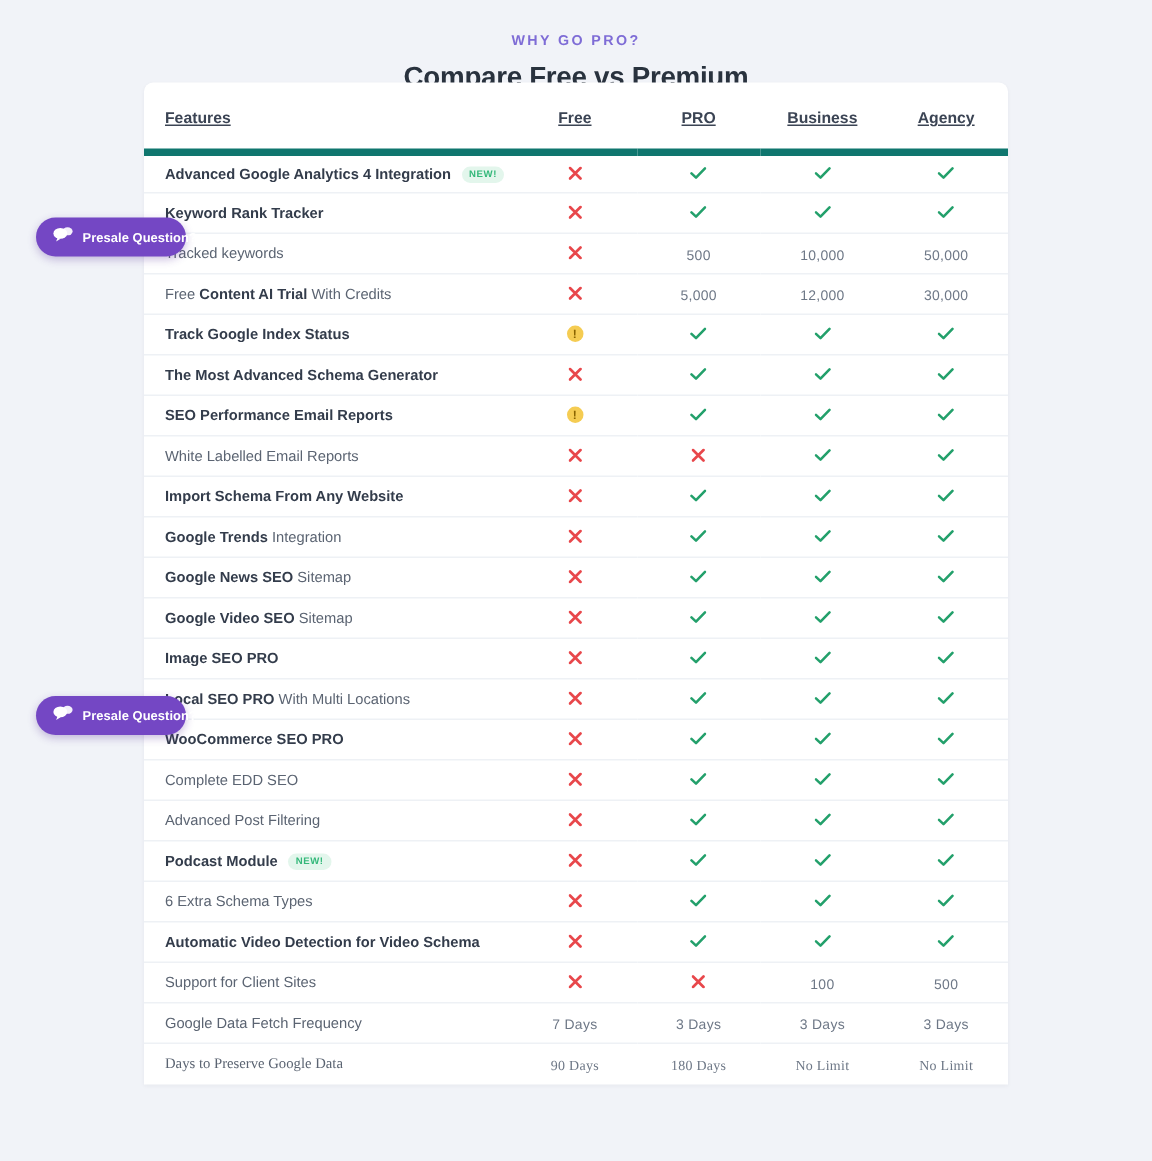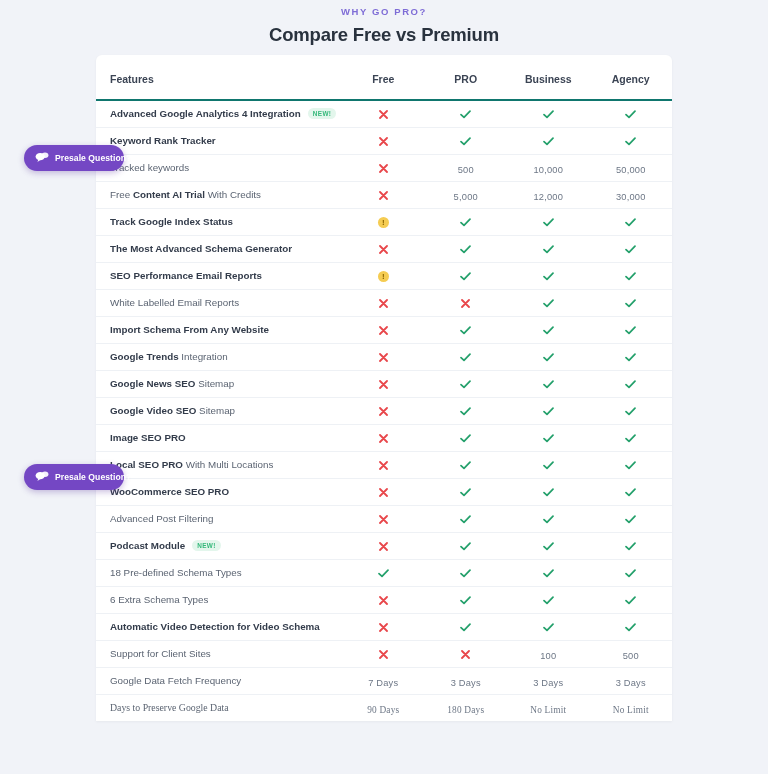--- a/index.html
+++ b/index.html
@@ -12,21 +12,21 @@
 
   body {
     background: #f1f3f8;
     font-family: "Liberation Sans", sans-serif;
     -webkit-font-smoothing: antialiased;
     position: relative;
   }
 
   
   .page-head {
-    padding-top: 5px;
+    padding-top: 21px;
     text-align: center;
   }
   .eyebrow {
     font-size: 9.5px;
     letter-spacing: 1.6px;
     font-weight: 600;
     color: #7e6cd6;
     text-transform: uppercase;
     line-height: 14px;
   }
@@ -59,22 +59,23 @@
 
   table.compare col.c-feature { width: 246px; }
   table.compare col.c-plan    { width: 82.5px; }
 
   thead th {
     font-size: 10.5px;
     font-weight: 700;
     color: #3b4454;
     padding: 17px 0 13px 0;
     text-align: center;
-    border-bottom: 2px solid #0f766e;
+    border-bottom: 5px solid #0f766e;
     line-height: 14px;
+    text-decoration: underline;
   }
   thead th.feature-head {
     text-align: left;
     padding-left: 14px;
   }
 
   tbody td {
     border-bottom: 1px solid #eef1f5;
     height: 27px;
     padding: 0;
@@ -391,53 +392,53 @@
                 <path d="M1 4.6 L4 7.4 L10 1.2" stroke="#23a06b" stroke-width="1.7" fill="none" stroke-linecap="round" stroke-linejoin="round"></path>
               </svg></span></td>
           <td><span class="mark check"><svg width="11" height="9" viewBox="0 0 11 9">
                 <path d="M1 4.6 L4 7.4 L10 1.2" stroke="#23a06b" stroke-width="1.7" fill="none" stroke-linecap="round" stroke-linejoin="round"></path>
               </svg></span></td>
           <td><span class="mark check"><svg width="11" height="9" viewBox="0 0 11 9">
                 <path d="M1 4.6 L4 7.4 L10 1.2" stroke="#23a06b" stroke-width="1.7" fill="none" stroke-linecap="round" stroke-linejoin="round"></path>
               </svg></span></td>
         </tr>
         <tr>
+          <td class="feature"><span>Complete EDD SEO</span></td>
+          <td><span class="mark cross"><svg width="9" height="9" viewBox="0 0 9 9">
+                <path d="M1 1 L8 8 M8 1 L1 8" stroke="#e8474b" stroke-width="1.8" stroke-linecap="round"></path>
+              </svg></span></td>
+          <td><span class="mark check"><svg width="11" height="9" viewBox="0 0 11 9">
+                <path d="M1 4.6 L4 7.4 L10 1.2" stroke="#23a06b" stroke-width="1.7" fill="none" stroke-linecap="round" stroke-linejoin="round"></path>
+              </svg></span></td>
+          <td><span class="mark check"><svg width="11" height="9" viewBox="0 0 11 9">
+                <path d="M1 4.6 L4 7.4 L10 1.2" stroke="#23a06b" stroke-width="1.7" fill="none" stroke-linecap="round" stroke-linejoin="round"></path>
+              </svg></span></td>
+          <td><span class="mark check"><svg width="11" height="9" viewBox="0 0 11 9">
+                <path d="M1 4.6 L4 7.4 L10 1.2" stroke="#23a06b" stroke-width="1.7" fill="none" stroke-linecap="round" stroke-linejoin="round"></path>
+              </svg></span></td>
+        </tr>
+        <tr>
           <td class="feature"><span>Advanced Post Filtering</span></td>
           <td><span class="mark cross"><svg width="9" height="9" viewBox="0 0 9 9">
                 <path d="M1 1 L8 8 M8 1 L1 8" stroke="#e8474b" stroke-width="1.8" stroke-linecap="round"></path>
               </svg></span></td>
           <td><span class="mark check"><svg width="11" height="9" viewBox="0 0 11 9">
                 <path d="M1 4.6 L4 7.4 L10 1.2" stroke="#23a06b" stroke-width="1.7" fill="none" stroke-linecap="round" stroke-linejoin="round"></path>
               </svg></span></td>
           <td><span class="mark check"><svg width="11" height="9" viewBox="0 0 11 9">
                 <path d="M1 4.6 L4 7.4 L10 1.2" stroke="#23a06b" stroke-width="1.7" fill="none" stroke-linecap="round" stroke-linejoin="round"></path>
               </svg></span></td>
           <td><span class="mark check"><svg width="11" height="9" viewBox="0 0 11 9">
                 <path d="M1 4.6 L4 7.4 L10 1.2" stroke="#23a06b" stroke-width="1.7" fill="none" stroke-linecap="round" stroke-linejoin="round"></path>
               </svg></span></td>
         </tr>
         <tr>
           <td class="feature"><b>Podcast Module</b><span class="badge-new">NEW!</span></td>
           <td><span class="mark cross"><svg width="9" height="9" viewBox="0 0 9 9">
                 <path d="M1 1 L8 8 M8 1 L1 8" stroke="#e8474b" stroke-width="1.8" stroke-linecap="round"></path>
-              </svg></span></td>
-          <td><span class="mark check"><svg width="11" height="9" viewBox="0 0 11 9">
-                <path d="M1 4.6 L4 7.4 L10 1.2" stroke="#23a06b" stroke-width="1.7" fill="none" stroke-linecap="round" stroke-linejoin="round"></path>
-              </svg></span></td>
-          <td><span class="mark check"><svg width="11" height="9" viewBox="0 0 11 9">
-                <path d="M1 4.6 L4 7.4 L10 1.2" stroke="#23a06b" stroke-width="1.7" fill="none" stroke-linecap="round" stroke-linejoin="round"></path>
-              </svg></span></td>
-          <td><span class="mark check"><svg width="11" height="9" viewBox="0 0 11 9">
-                <path d="M1 4.6 L4 7.4 L10 1.2" stroke="#23a06b" stroke-width="1.7" fill="none" stroke-linecap="round" stroke-linejoin="round"></path>
-              </svg></span></td>
-        </tr>
-        <tr>
-          <td class="feature"><span>18 Pre-defined Schema Types</span></td>
-          <td><span class="mark check"><svg width="11" height="9" viewBox="0 0 11 9">
-                <path d="M1 4.6 L4 7.4 L10 1.2" stroke="#23a06b" stroke-width="1.7" fill="none" stroke-linecap="round" stroke-linejoin="round"></path>
               </svg></span></td>
           <td><span class="mark check"><svg width="11" height="9" viewBox="0 0 11 9">
                 <path d="M1 4.6 L4 7.4 L10 1.2" stroke="#23a06b" stroke-width="1.7" fill="none" stroke-linecap="round" stroke-linejoin="round"></path>
               </svg></span></td>
           <td><span class="mark check"><svg width="11" height="9" viewBox="0 0 11 9">
                 <path d="M1 4.6 L4 7.4 L10 1.2" stroke="#23a06b" stroke-width="1.7" fill="none" stroke-linecap="round" stroke-linejoin="round"></path>
               </svg></span></td>
           <td><span class="mark check"><svg width="11" height="9" viewBox="0 0 11 9">
                 <path d="M1 4.6 L4 7.4 L10 1.2" stroke="#23a06b" stroke-width="1.7" fill="none" stroke-linecap="round" stroke-linejoin="round"></path>
               </svg></span></td>

